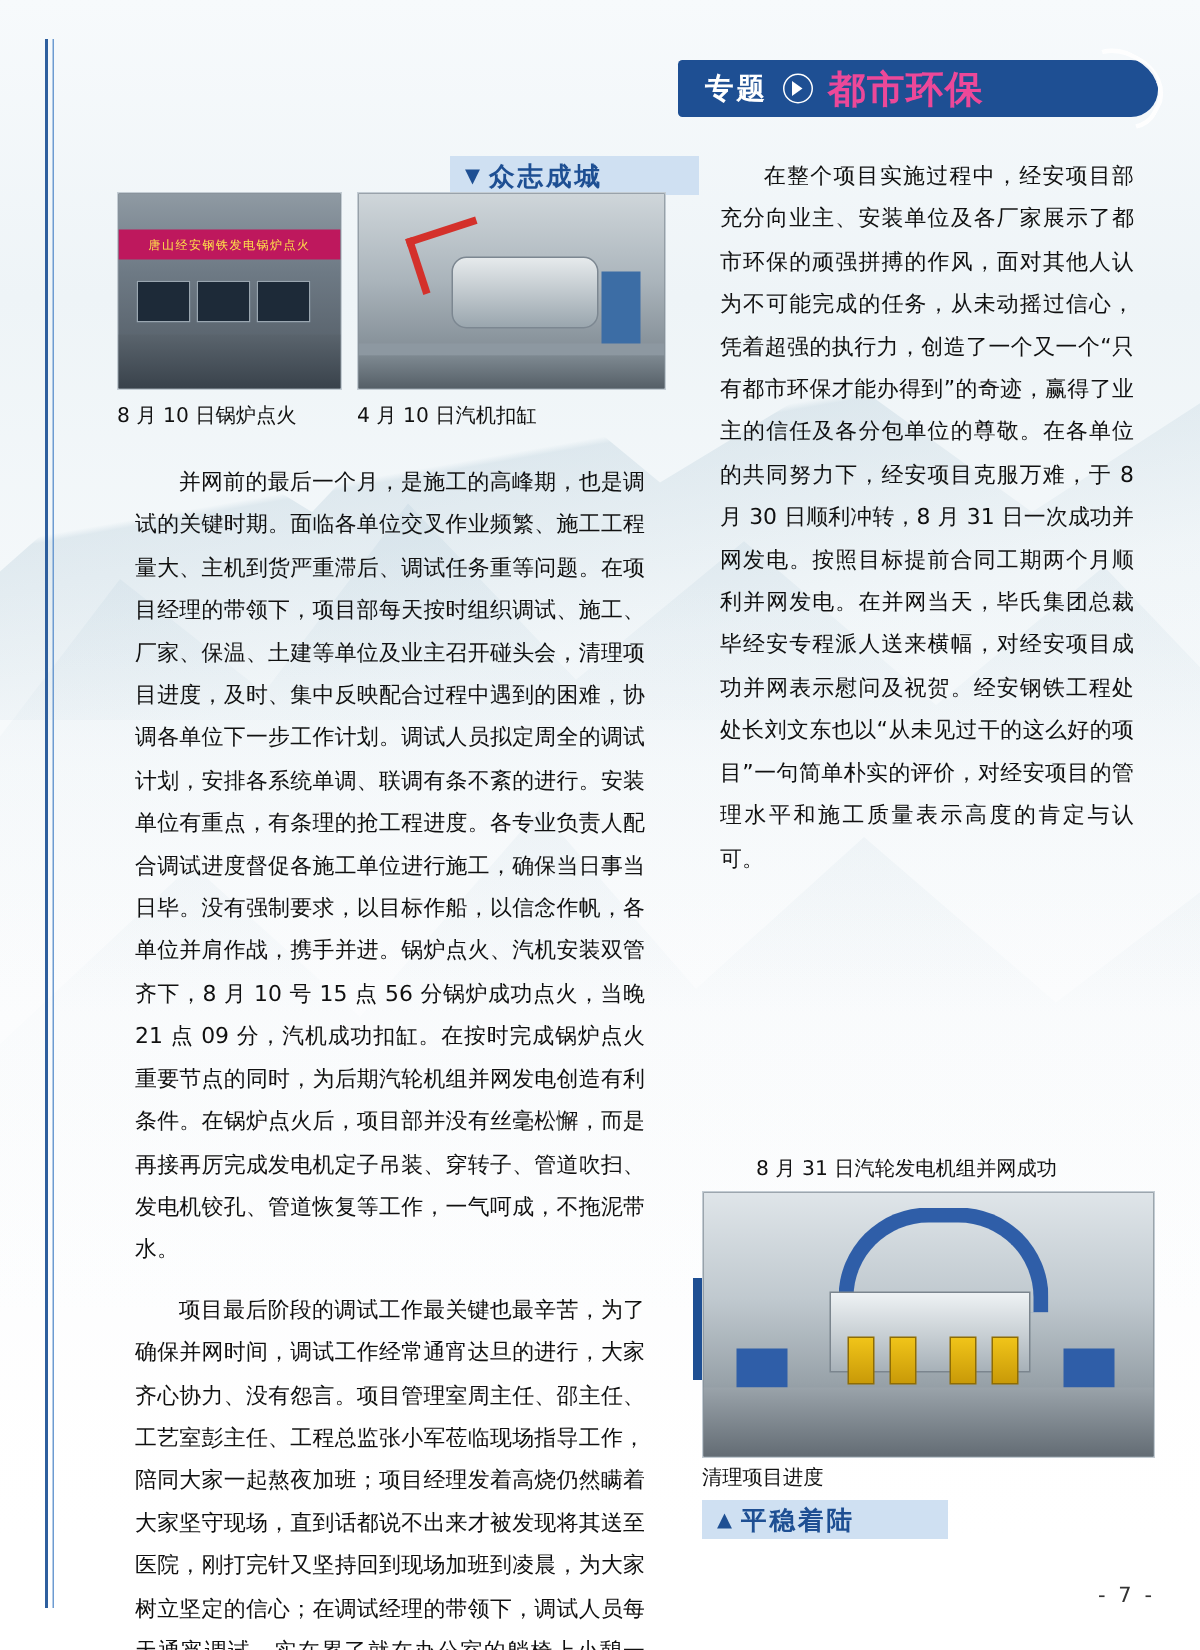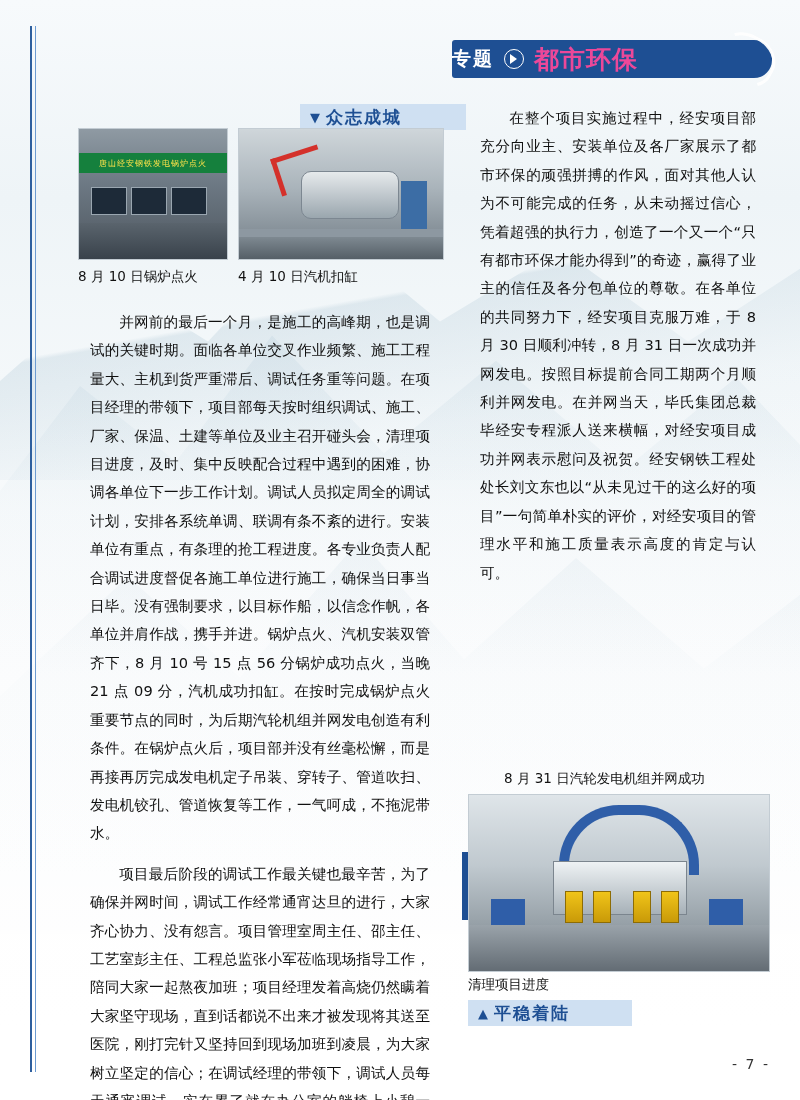--- a/index.html
+++ b/index.html
@@ -79,20 +79,21 @@
     position: absolute;
     inset: 0;
     background: #1e4f93;
     border-radius: 3px 18px 18px 3px;
   }
   .banner-inner {
     position: absolute;
     inset: 0;
     display: flex;
     align-items: center;
+    padding-left: 18px;
     gap: 10px;
     color: #ffffff;
   }
   .banner-topic {
     font-size: 19px;
     font-weight: bold;
     letter-spacing: 2px;
     font-family: "DejaVu Sans", sans-serif;
   }
   .banner-arrow-circle {
@@ -179,21 +180,21 @@
   }
 
   
   #photo1 { left: 78px; top: 128px; width: 148px; height: 130px; }
   #photo1 .p-bg {
     position: absolute; inset: 0;
     background: linear-gradient(180deg,#8f9aa3 0%, #6e7a85 40%, #4d565f 100%);
   }
   #photo1 .p-banner {
     position: absolute; left: 0; top: 24px; width: 100%; height: 20px;
-    background: #15803d;
+    background: #be185d;
     color: #ffe24a;
     font-size: 8px;
     display: flex; align-items: center; justify-content: center;
     letter-spacing: 1px;
     font-family: "DejaVu Sans", sans-serif;
     text-align: center;
   }
   #photo1 .screen {
     position: absolute;
     background: #1d2a38;

